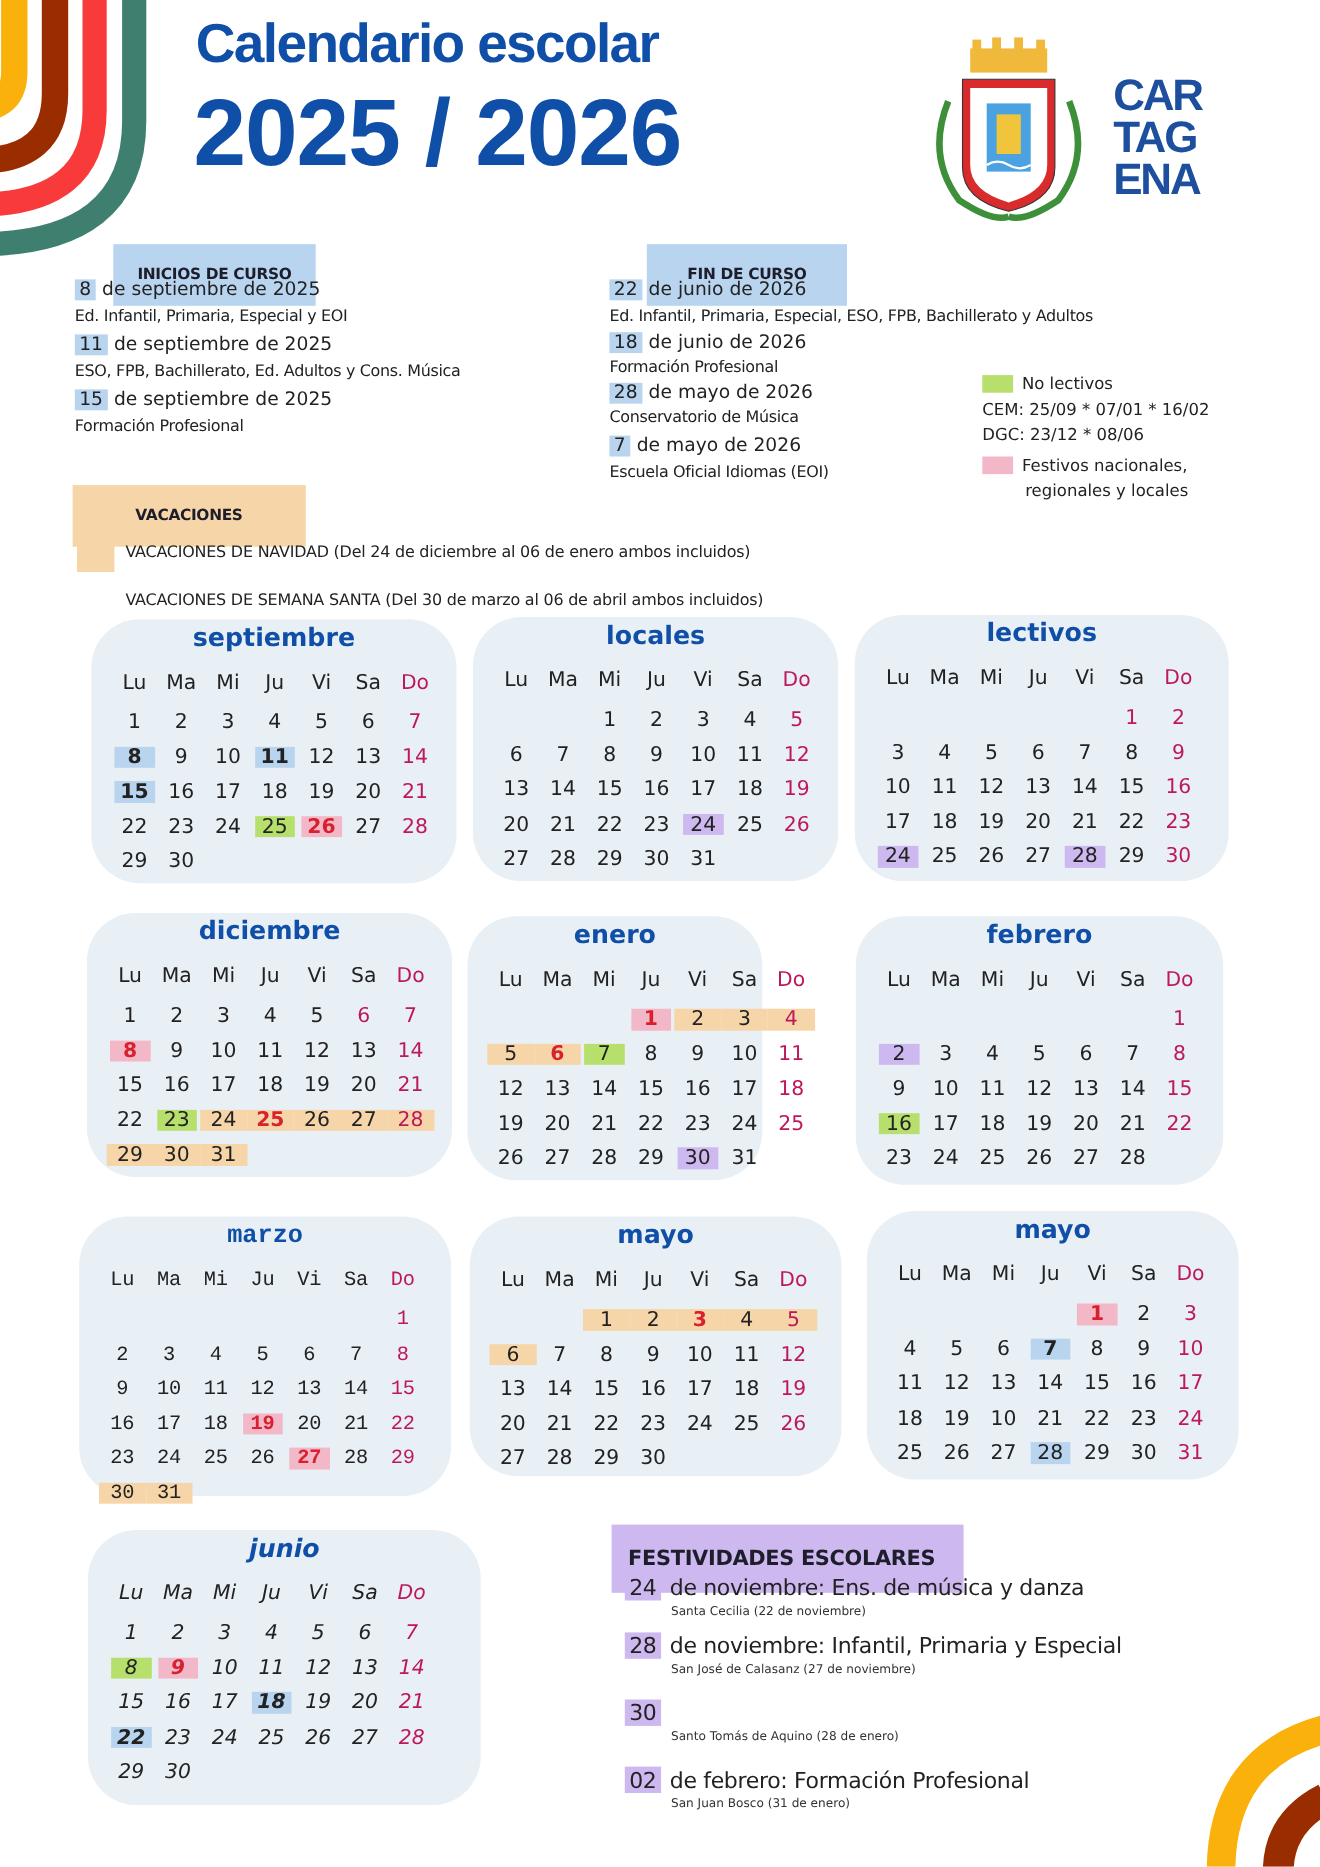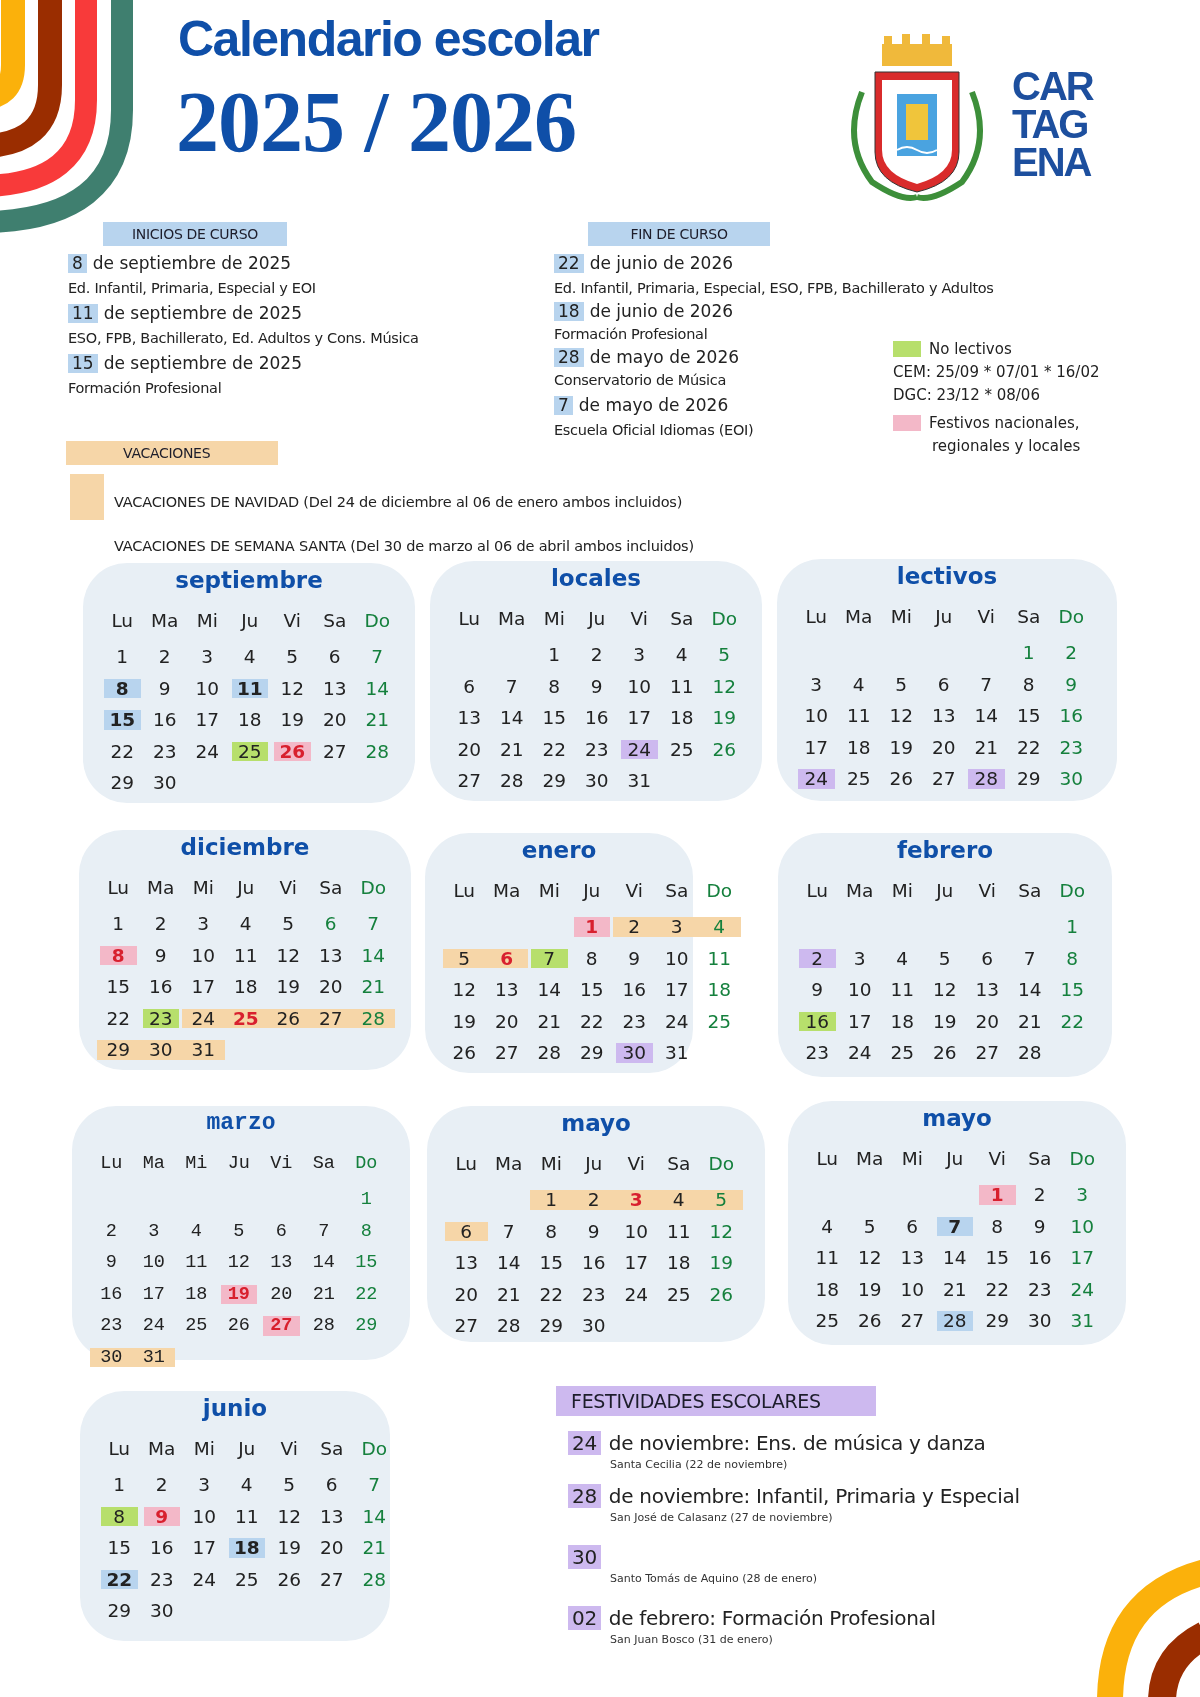--- a/index.html
+++ b/index.html
@@ -3,26 +3,26 @@
 <meta charset="utf-8">
 <style>
   * { box-sizing: border-box; margin: 0; padding: 0; }
   html, body { width: 1200px; height: 1697px; background: #ffffff; overflow: hidden; }
   body { position: relative; font-family: "DejaVu Sans", sans-serif; color: #222; }
 
   .deco-tl { position: absolute; left: 0; top: 0; }
   .deco-br { position: absolute; right: 0; bottom: 0; }
 
   .title1 { position: absolute; left: 178px; top: 10px; font-size: 50px; font-weight: bold; color: #0f4fa8; letter-spacing: -1.5px; font-family: "Liberation Sans", sans-serif; }
-  .title2 { position: absolute; left: 176px; top: 72px; font-size: 86px; font-weight: bold; color: #0f4fa8; letter-spacing: -1px; font-family: Liberation Serif, serif; }
+  .title2 { position: absolute; left: 176px; top: 72px; font-size: 86px; font-weight: bold; color: #0f4fa8; letter-spacing: -1px; font-family: Liberation Sans, sans-serif; }
 
   .crest { position: absolute; left: 842px; top: 32px; width: 150px; height: 170px; }
   .logo { position: absolute; left: 1012px; top: 66px; width: 124px; height: 112px; }
 
-  .tag { position: absolute; font-size: 14px; font-weight: normal; color: #1d1d2b; text-align: center; padding: 4px 0; letter-spacing: -0.3px; }
+  .tag { position: absolute; font-size: 14px; font-weight: bold; color: #1d1d2b; text-align: center; padding: 20px 0; letter-spacing: -0.3px; }
   .tag-blue { background: #b8d4ee; }
   .tag-orange { background: #f6d6a8; }
   .tag-purple { background: #cdb9ef; font-size: 19px; }
 
   .info { position: absolute; font-size: 15px; color: #222; line-height: 1; }
   .info .date-line { font-size: 17px; height: 26px; display: flex; align-items: center; }
   .info .desc-line { font-size: 14.5px; height: 24px; display: flex; align-items: center; letter-spacing: -0.3px; }
   .hl { display: inline-block; background: #b8d4ee; padding: 1px 4px; margin-right: 6px; }
   .hl-p { display: inline-block; background: #cdb9ef; padding: 0 4px; margin-right: 8px; }
 
@@ -32,21 +32,21 @@
 
   .vac { position: absolute; left: 70px; top: 470px; font-size: 14.5px; }
   .vac .sw { position: absolute; left: 0; top: 4px; width: 34px; height: 46px; background: #f6d6a8; }
   .vac .row { margin-left: 44px; height: 24px; display: flex; align-items: center; letter-spacing: -0.2px; margin-top: 20px; }
 
   .month { position: absolute; background: #e8eff5; border-radius: 44px; }
   .month .mname { position: absolute; left: 0; right: 0; text-align: center; font-size: 23px; font-weight: bold; color: #0f4fa8; }
   .grid { position: absolute; display: grid; grid-template-columns: repeat(7, 42.5px); }
   .cell { height: 31.5px; display: flex; align-items: center; justify-content: center; font-size: 18.5px; color: #222; position: relative; }
   .cell.head { height: 34px; }
-  .cell.red { color: #15803d; }
+  .cell.red { color: #be185d; }
   .cell.bold { font-weight: bold; }
   .cell.boldred { font-weight: bold; color: #d8202e; }
   .cell .bg { position: absolute; left: 3px; right: 3px; top: 6px; bottom: 6px; z-index: 0; }
   .cell span.t { position: relative; z-index: 1; }
   .bg.blue { background: #b8d4ee; }
   .bg.green { background: #b7df6c; }
   .bg.pink { background: #f3b8c8; }
   .bg.purple { background: #cdb9ef; }
   .bg.orange { background: #f6d6a8; left: 0; right: 0; }
 
@@ -1210,21 +1210,21 @@
         <span class="t">29</span>
       </div>
       <div class="cell">
         <span class="t">30</span>
       </div>
       <div class="cell red">
         <span class="t">31</span>
       </div>
     </div>
   </div>
-<div class="month" style="left:80px; top:1391px; width:310px; height:250px;">
+<div class="month" style="left:80px; top:1391px; width:357px; height:250px;font-style:italic;">
     <div class="mname" style="top: 4px;">junio</div>
     <div class="grid" style="left: 18px; top: 40px;">
       <div class="cell head">Lu</div>
       <div class="cell head">Ma</div>
       <div class="cell head">Mi</div>
       <div class="cell head">Ju</div>
       <div class="cell head">Vi</div>
       <div class="cell head">Sa</div>
       <div class="cell head red">Do</div>
       <div style="height: 4px;"></div>

